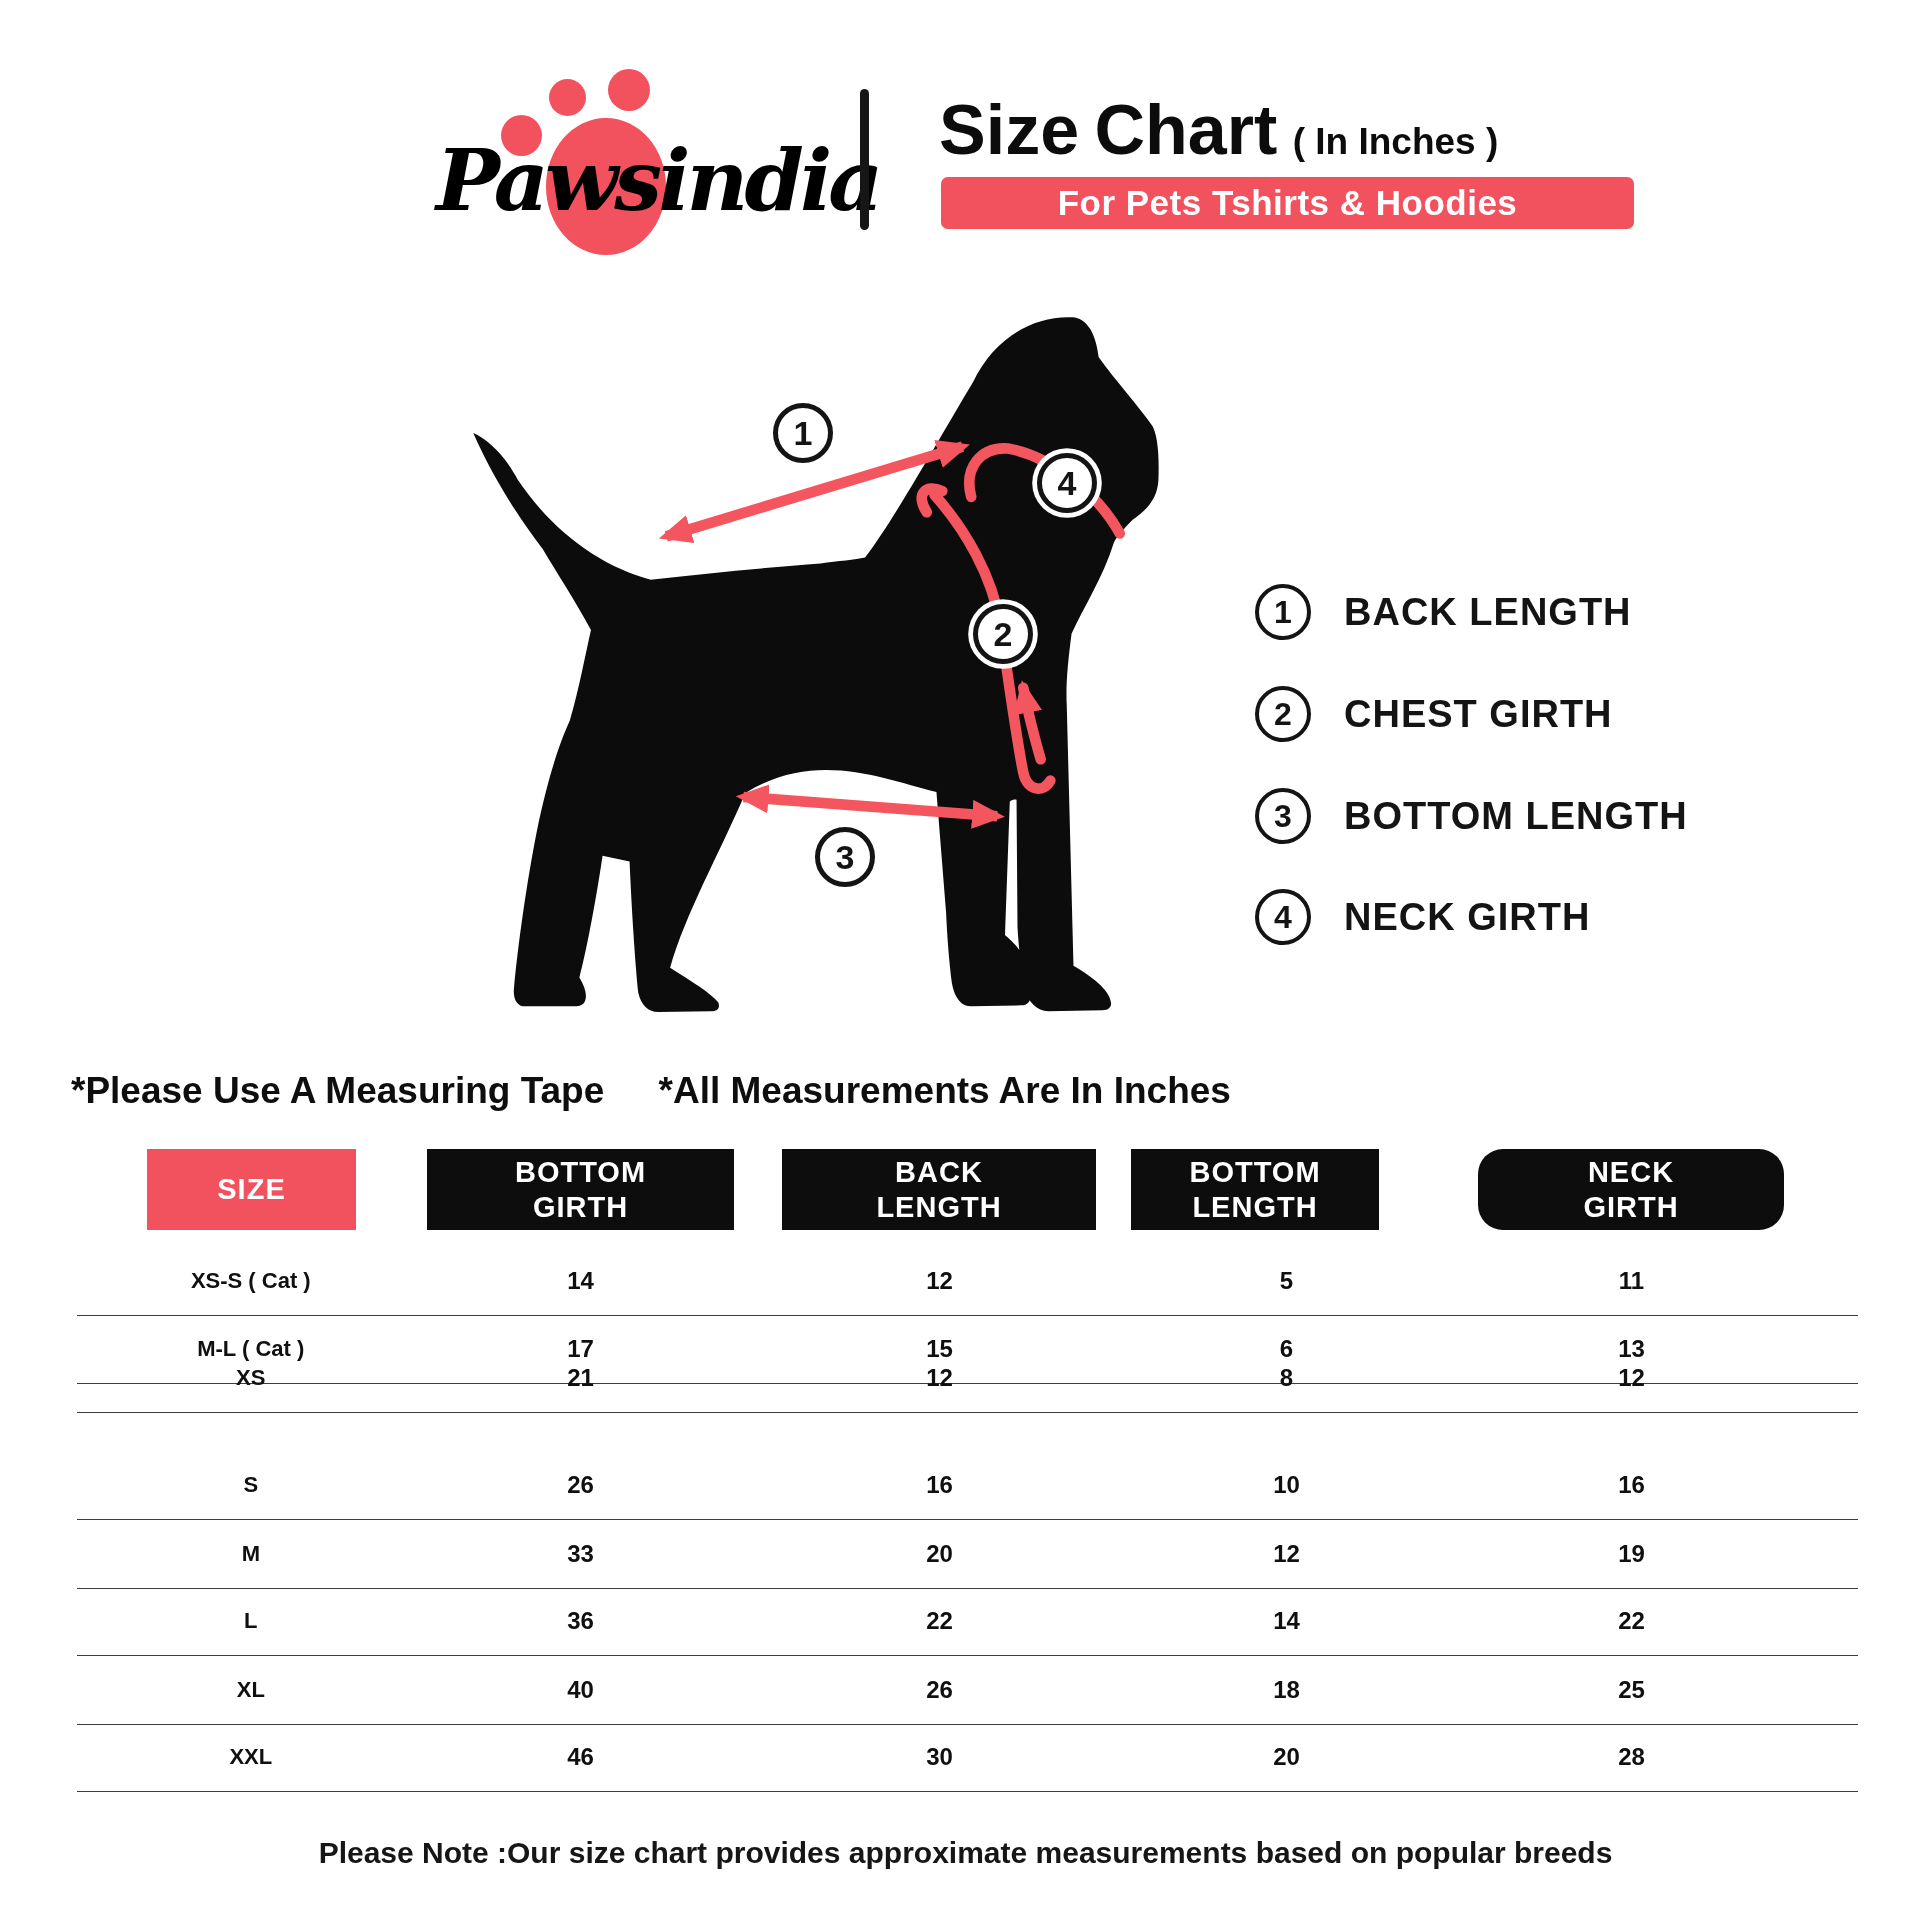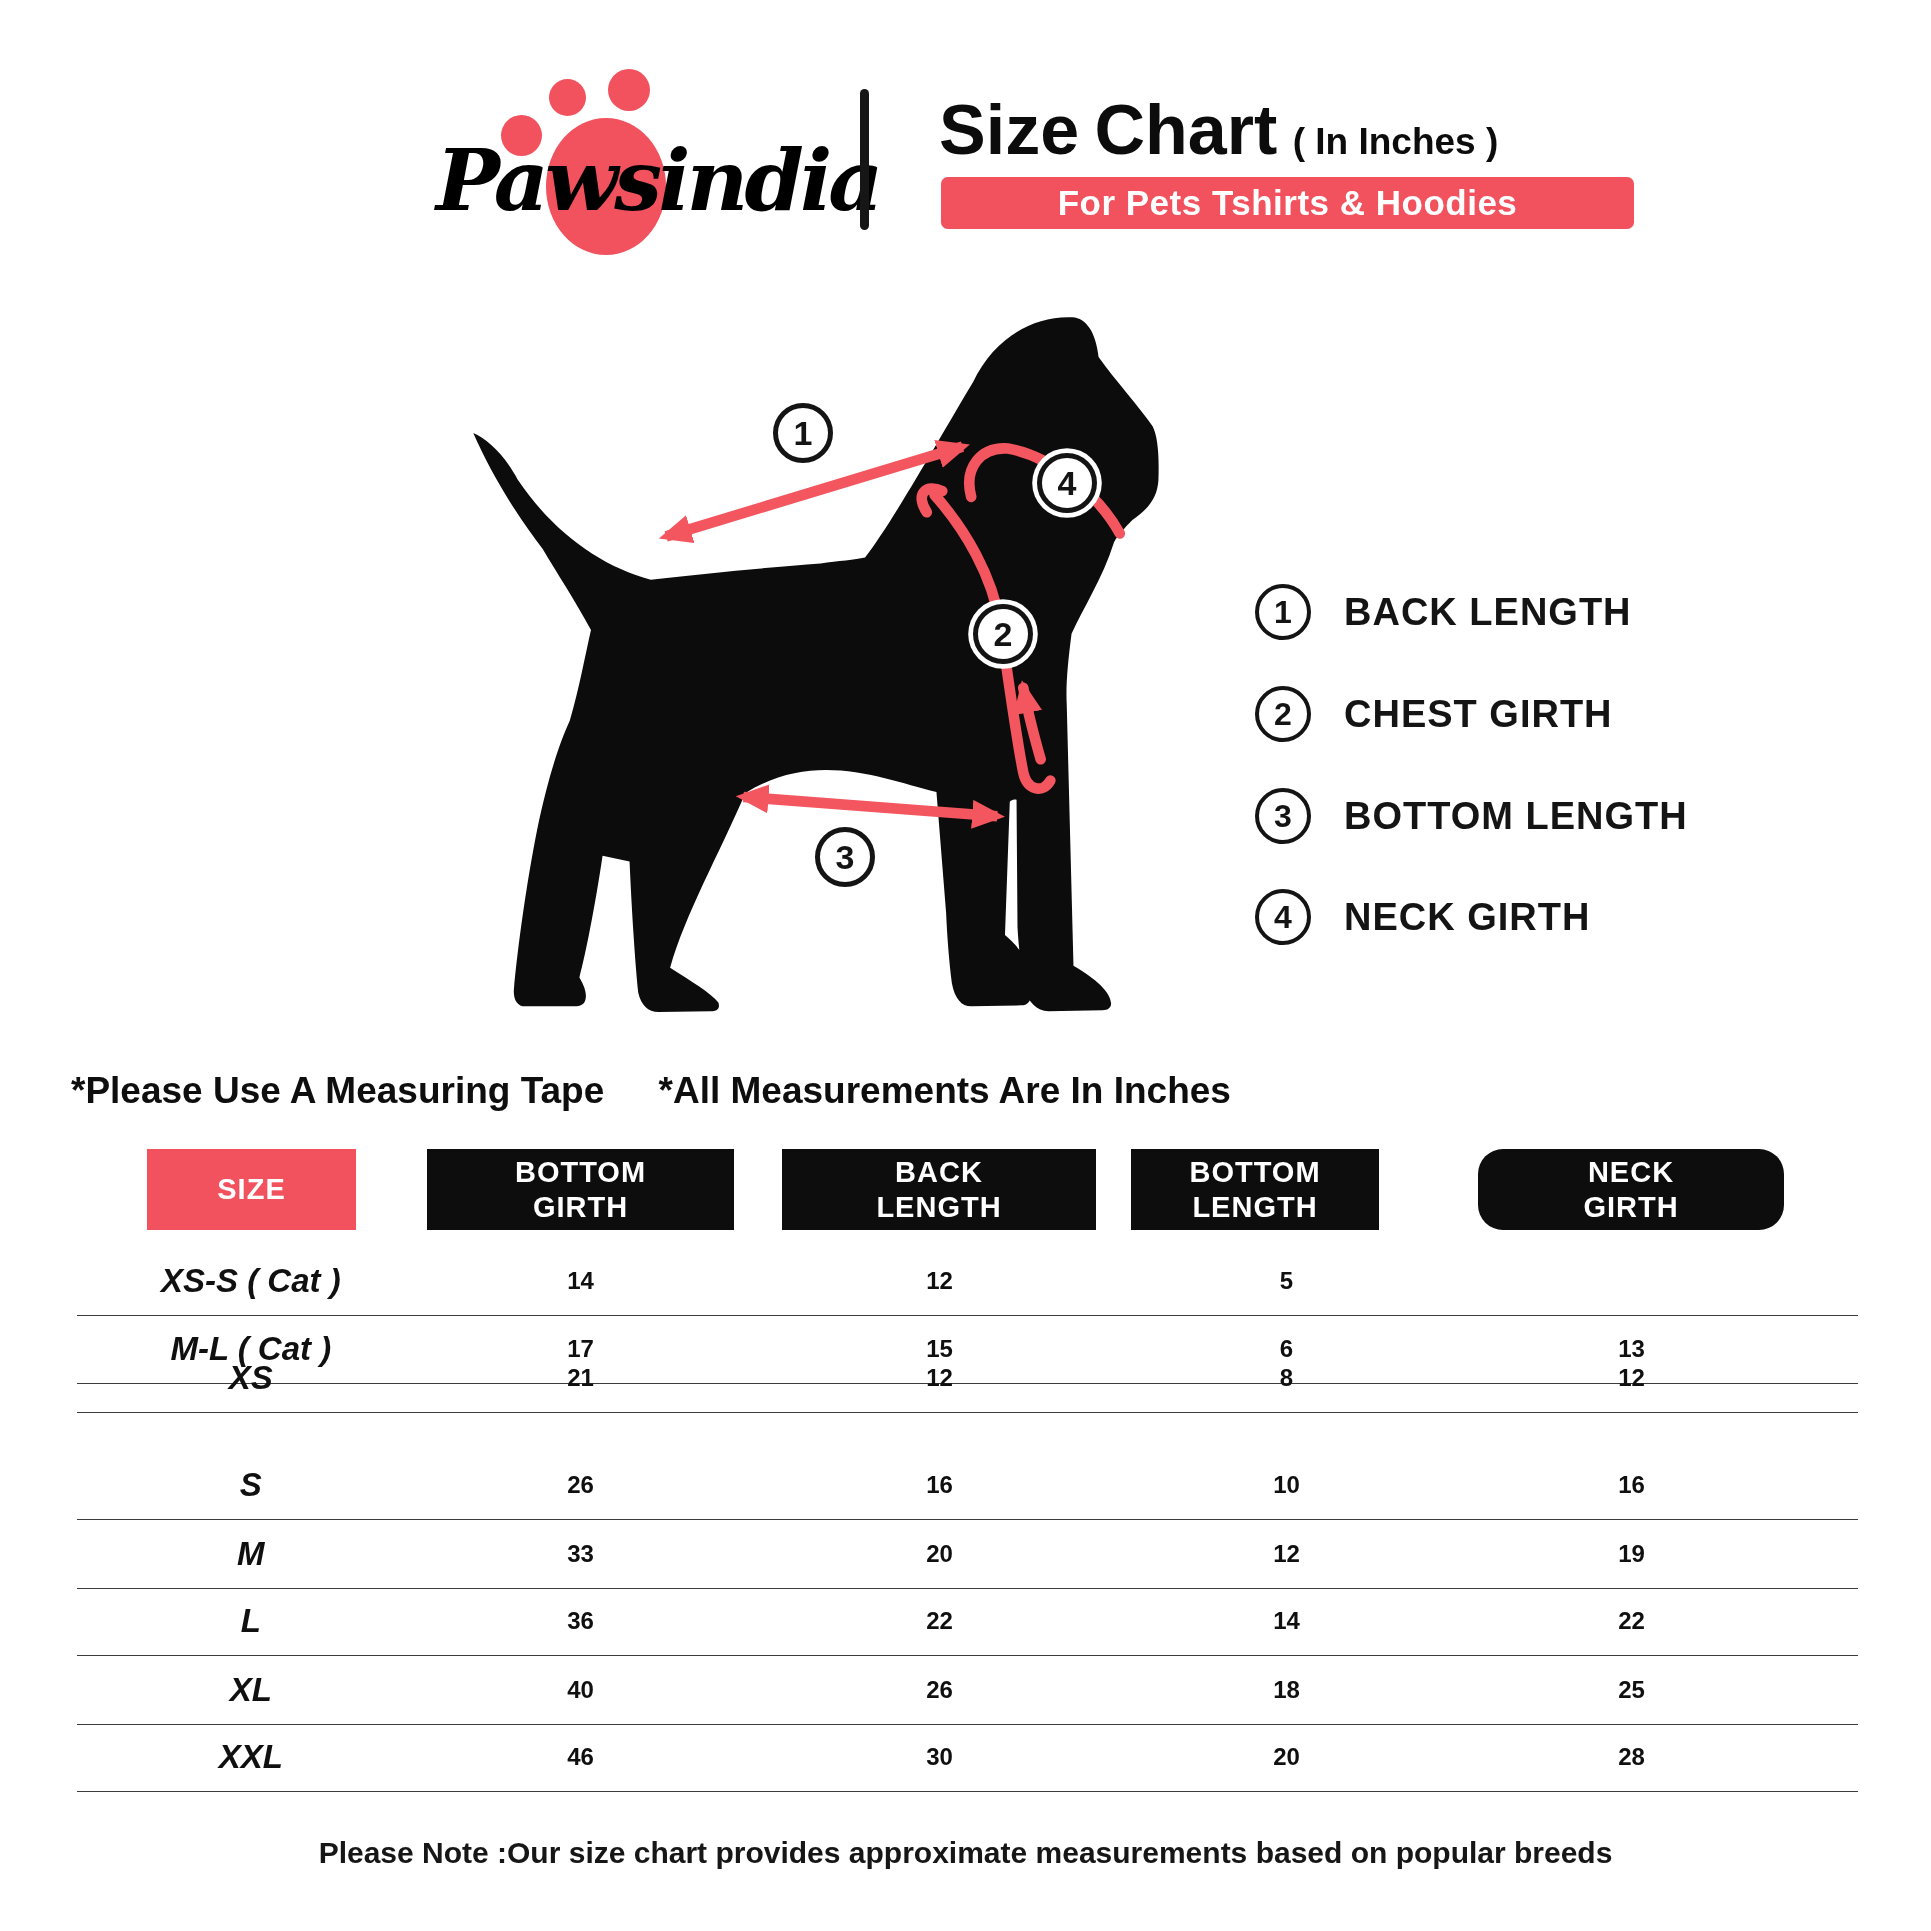--- a/index.html
+++ b/index.html
@@ -62,21 +62,21 @@
   .thbox span:empty{display:none;}
   .th-size{left:147px;width:209px;background:var(--accent);}
   .th-chest{left:427px;width:307px;}
   .th-back{left:782px;width:314px;}
   .th-bottom{left:1131px;width:248px;}
   .th-neck{left:1478px;width:306px;border-radius:25px;}
   .trow{position:absolute;left:77px;width:1781px;height:68px;border-bottom:1.9px solid var(--line);}
   .r1{top:1247px;} .r2{top:1315px;} .r3{top:1344px;} .r4{top:1451px;}
   .r5{top:1520px;} .r6{top:1587px;} .r7{top:1656px;} .r8{top:1723px;}
   .cell{position:absolute;width:309px;line-height:68px;text-align:center;font-size:24px;font-weight:700;color:#101010;white-space:nowrap;}
-  .cell-size{left:19.3px;font-size:33px;font-style:italic;}
+  .cell-size{left:19.3px;font-size:22px;}
   .cell-chest{left:349px;} .cell-back{left:708px;} .cell-bottom{left:1055px;} .cell-neck{left:1400px;}
 
   
   .footer{left:0;top:1833px;width:1931px;text-align:center;font-size:30px;font-weight:700;line-height:39px;color:#161616;}
 </style>
 </head>
 <body style="--accent: #f2515e; --ink: #0d0d0d; --line: #3c3c3c;">
 
 <div class="abs paw-pad"></div>
 <div class="abs paw-toe toe1"></div>
@@ -205,20 +205,21 @@
 <div class="thbox th-neck">
   <span>NECK</span>
   <span>GIRTH</span>
 </div>
 
 <div class="trow r1">
   <span class="cell cell-size">XS-S ( Cat )</span>
   <span class="cell cell-chest">14</span>
   <span class="cell cell-back">12</span>
   <span class="cell cell-bottom">5</span>
+  <span class="cell cell-neck">11</span>
 </div>
 <div class="trow r2">
   <span class="cell cell-size">M-L ( Cat )</span>
   <span class="cell cell-chest">17</span>
   <span class="cell cell-back">15</span>
   <span class="cell cell-bottom">6</span>
   <span class="cell cell-neck">13</span>
 </div>
 <div class="trow r3">
   <span class="cell cell-size">XS</span>

